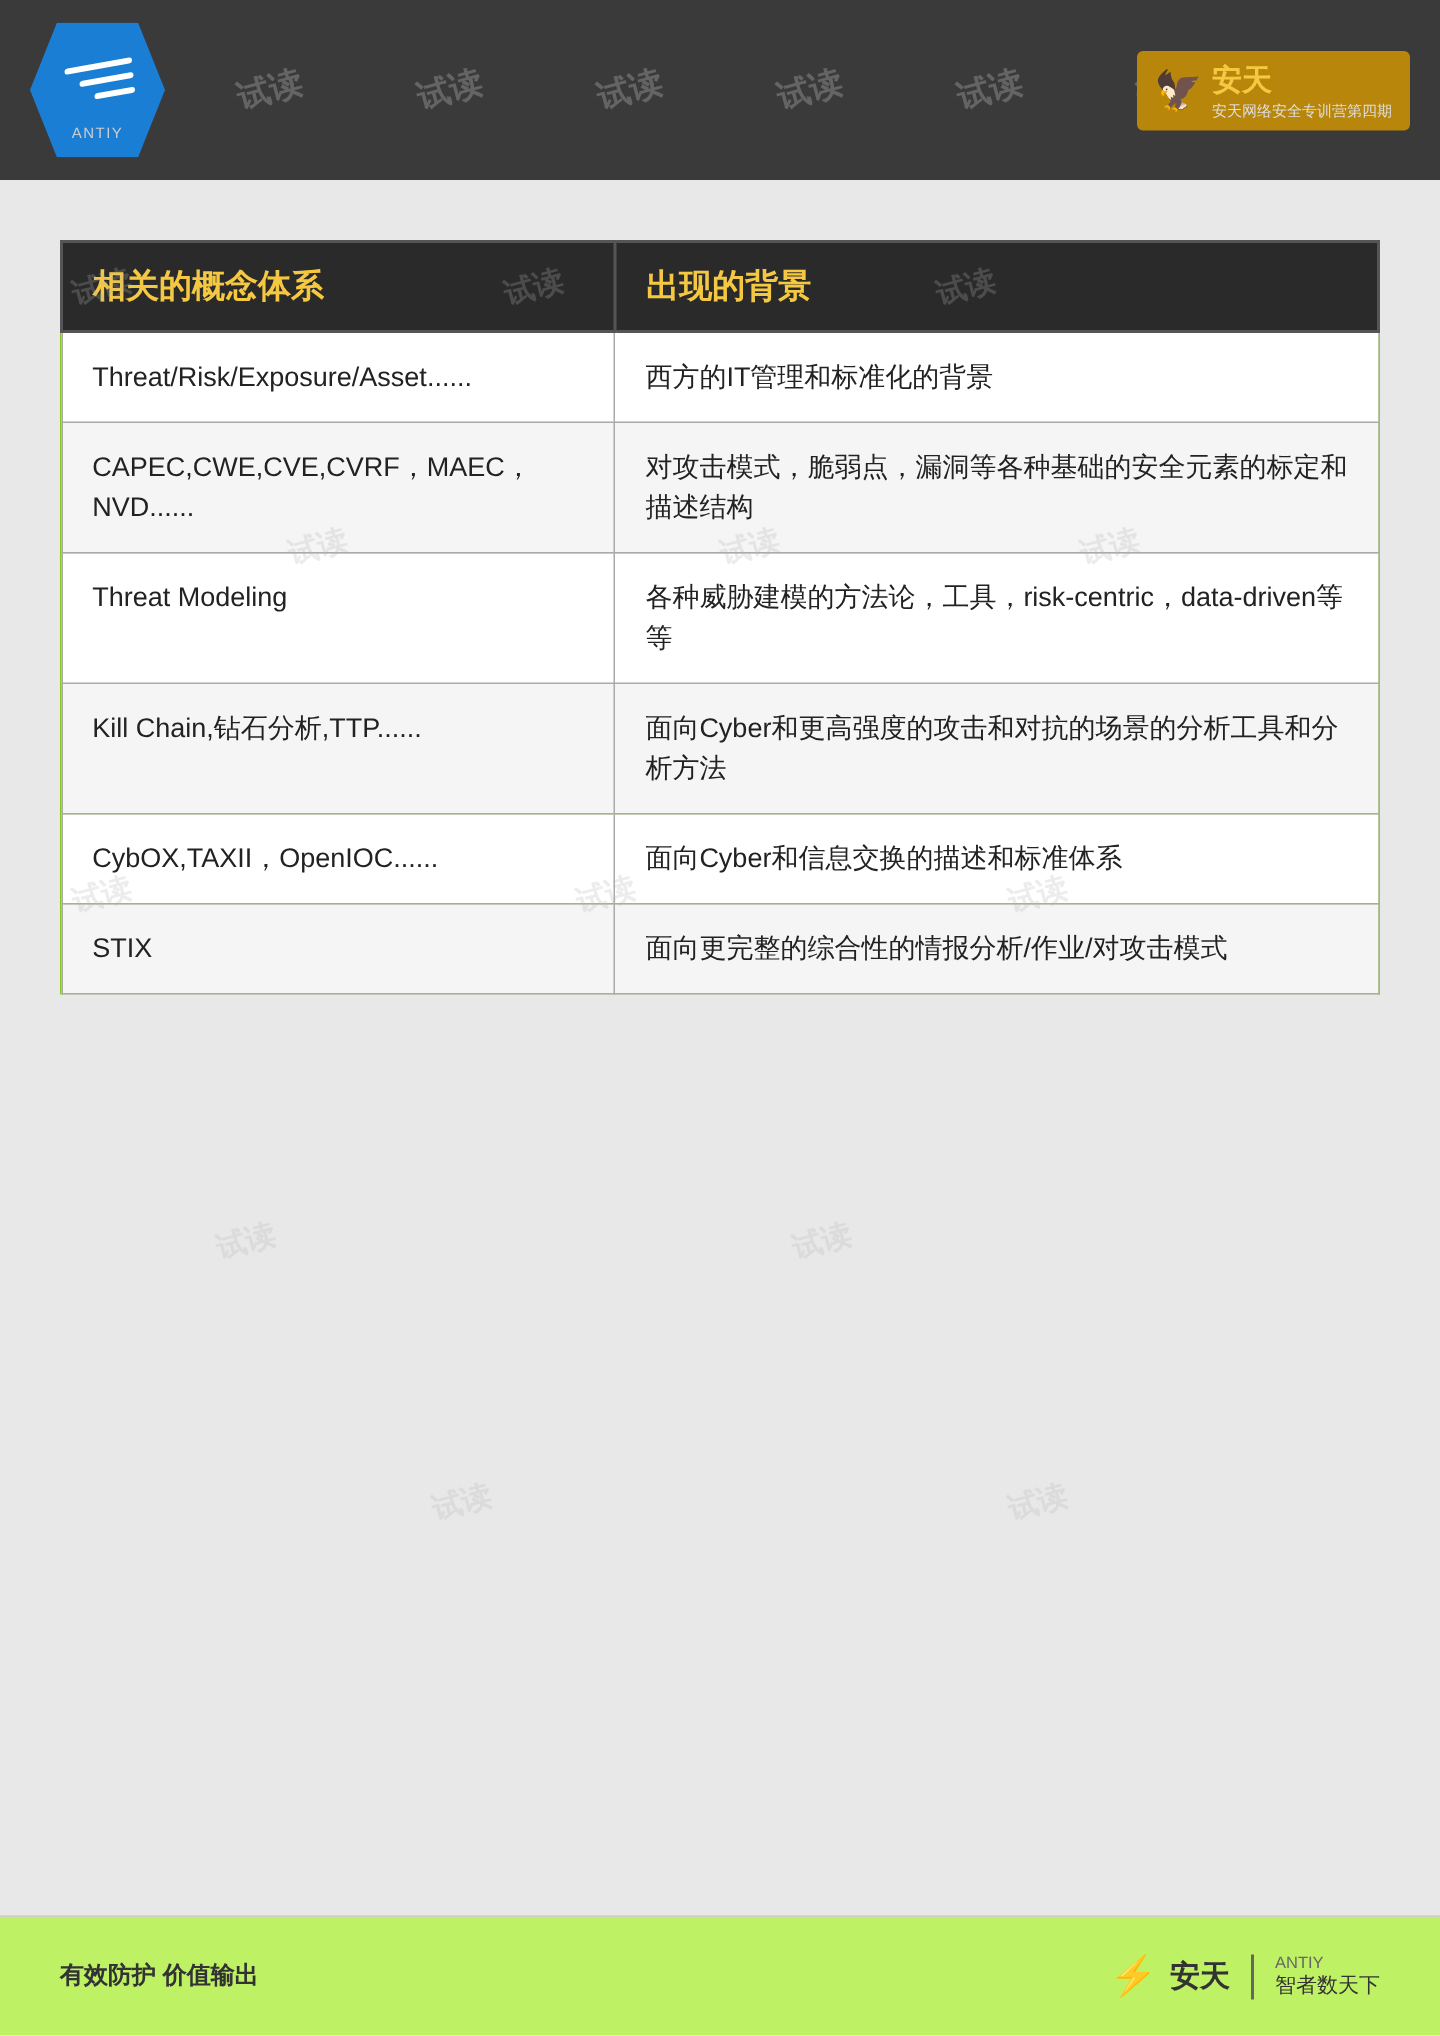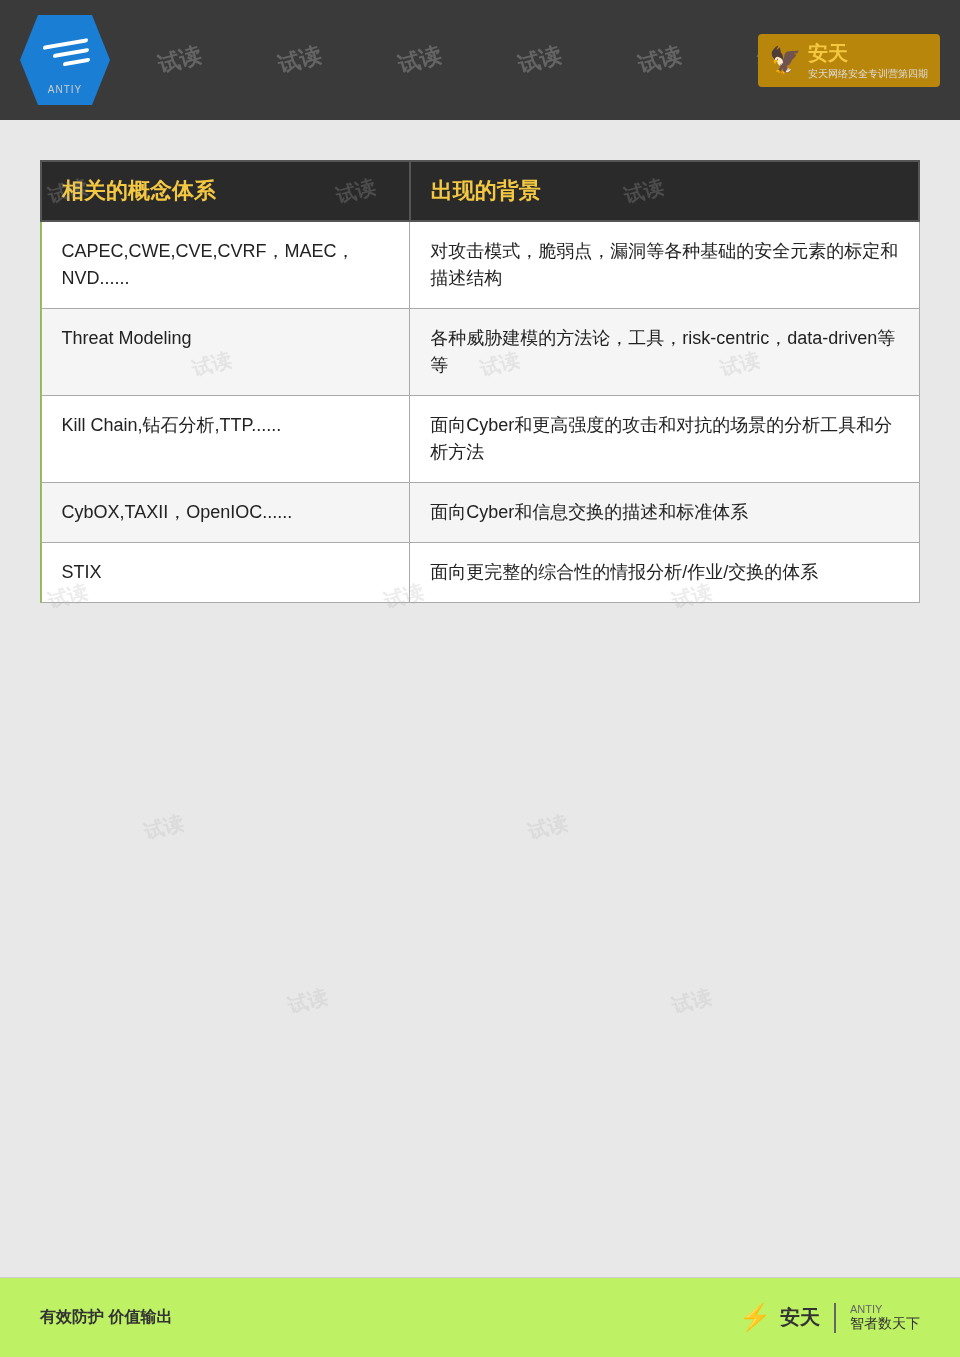--- a/index.html
+++ b/index.html
@@ -250,39 +250,43 @@
   </div>
 
   <table class="concept-table">
     <thead>
       <tr>
         <th class="left-col">相关的概念体系</th>
         <th class="right-col">出现的背景</th>
       </tr>
     </thead>
     <tbody id="table-body">
+    <tr>
+          <td class="left-col">Threat/Risk/Exposure/Asset......</td>
+          <td class="right-col">西方的IT管理和标准化的背景</td>
+        </tr>
         <tr>
           <td class="left-col">CAPEC,CWE,CVE,CVRF，MAEC，NVD......</td>
           <td class="right-col">对攻击模式，脆弱点，漏洞等各种基础的安全元素的标定和描述结构</td>
         </tr>
         <tr>
           <td class="left-col">Threat Modeling</td>
           <td class="right-col">各种威胁建模的方法论，工具，risk-centric，data-driven等等</td>
         </tr>
         <tr>
           <td class="left-col">Kill Chain,钻石分析,TTP......</td>
           <td class="right-col">面向Cyber和更高强度的攻击和对抗的场景的分析工具和分析方法</td>
         </tr>
         <tr>
           <td class="left-col">CybOX,TAXII，OpenIOC......</td>
           <td class="right-col">面向Cyber和信息交换的描述和标准体系</td>
         </tr>
         <tr>
           <td class="left-col">STIX</td>
-          <td class="right-col">面向更完整的综合性的情报分析/作业/交换的体系</td>
+          <td class="right-col">面向更完整的综合性的情报分析/作业/对攻击模式</td>
         </tr>
       </tbody>
   </table>
 </div>
 
 <div class="footer">
   <div class="footer-left">有效防护 价值输出</div>
   <div class="footer-right">
     <span style="font-size:26px; color:#1a7fd4;">⚡</span>
     <span style="font-size:20px; font-weight:bold; color:#333;">安天</span>

